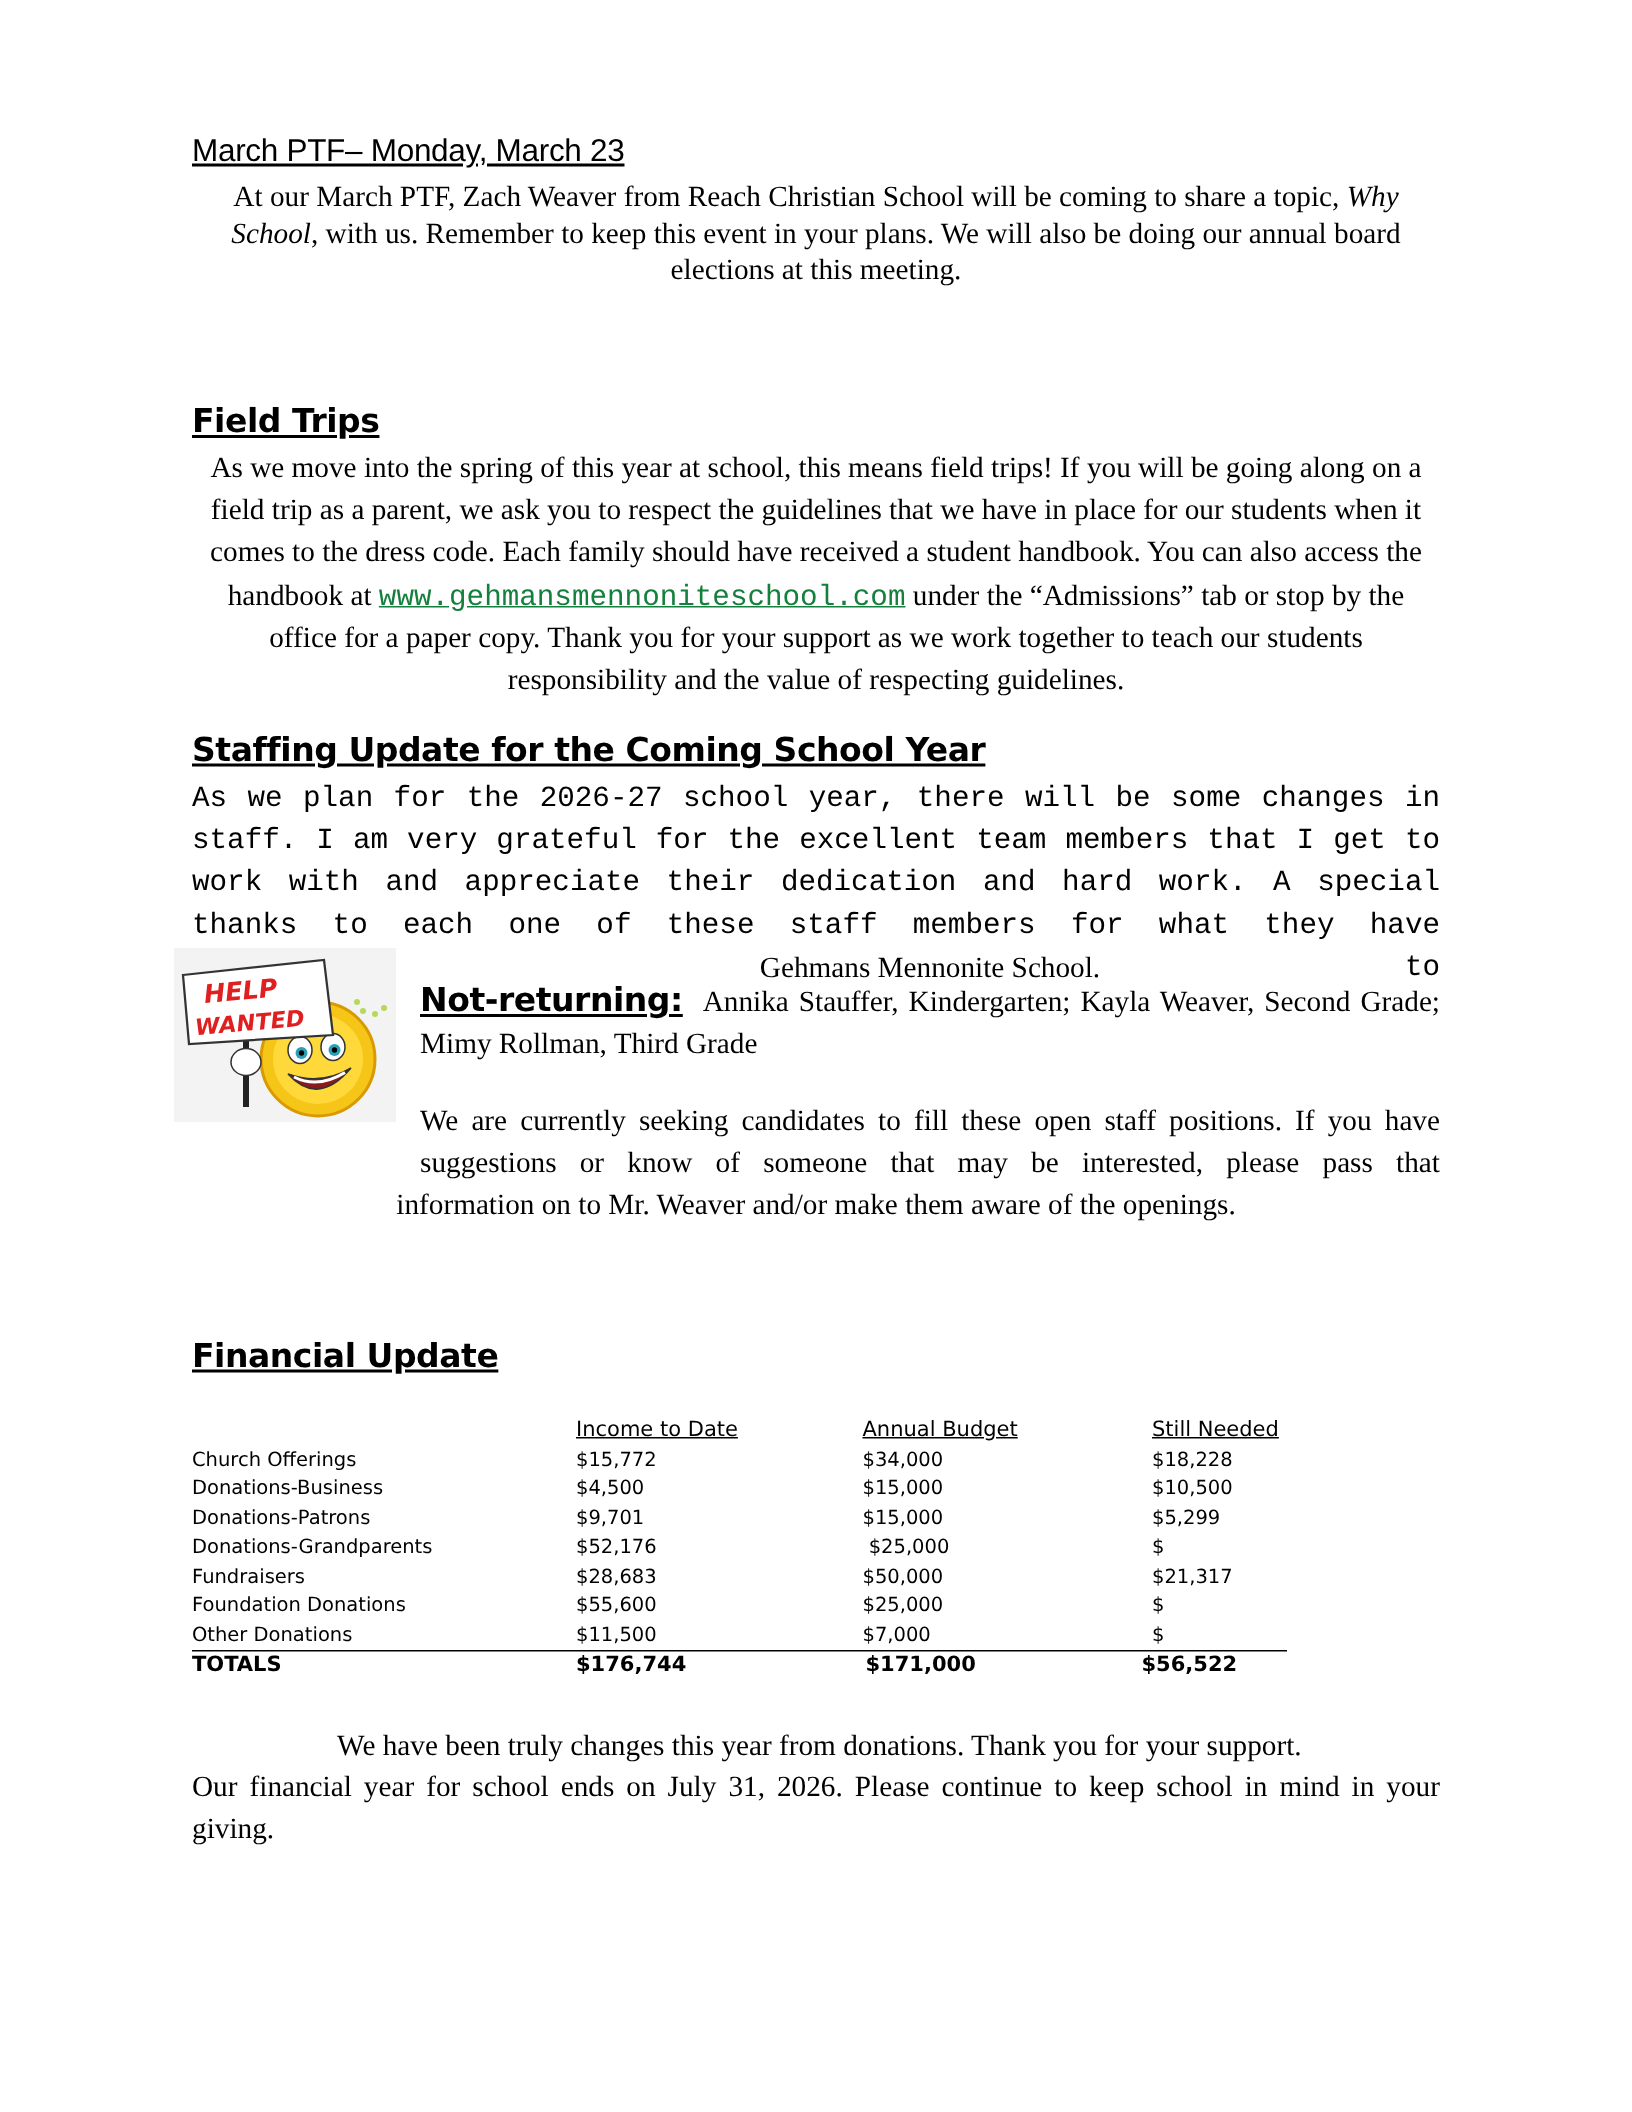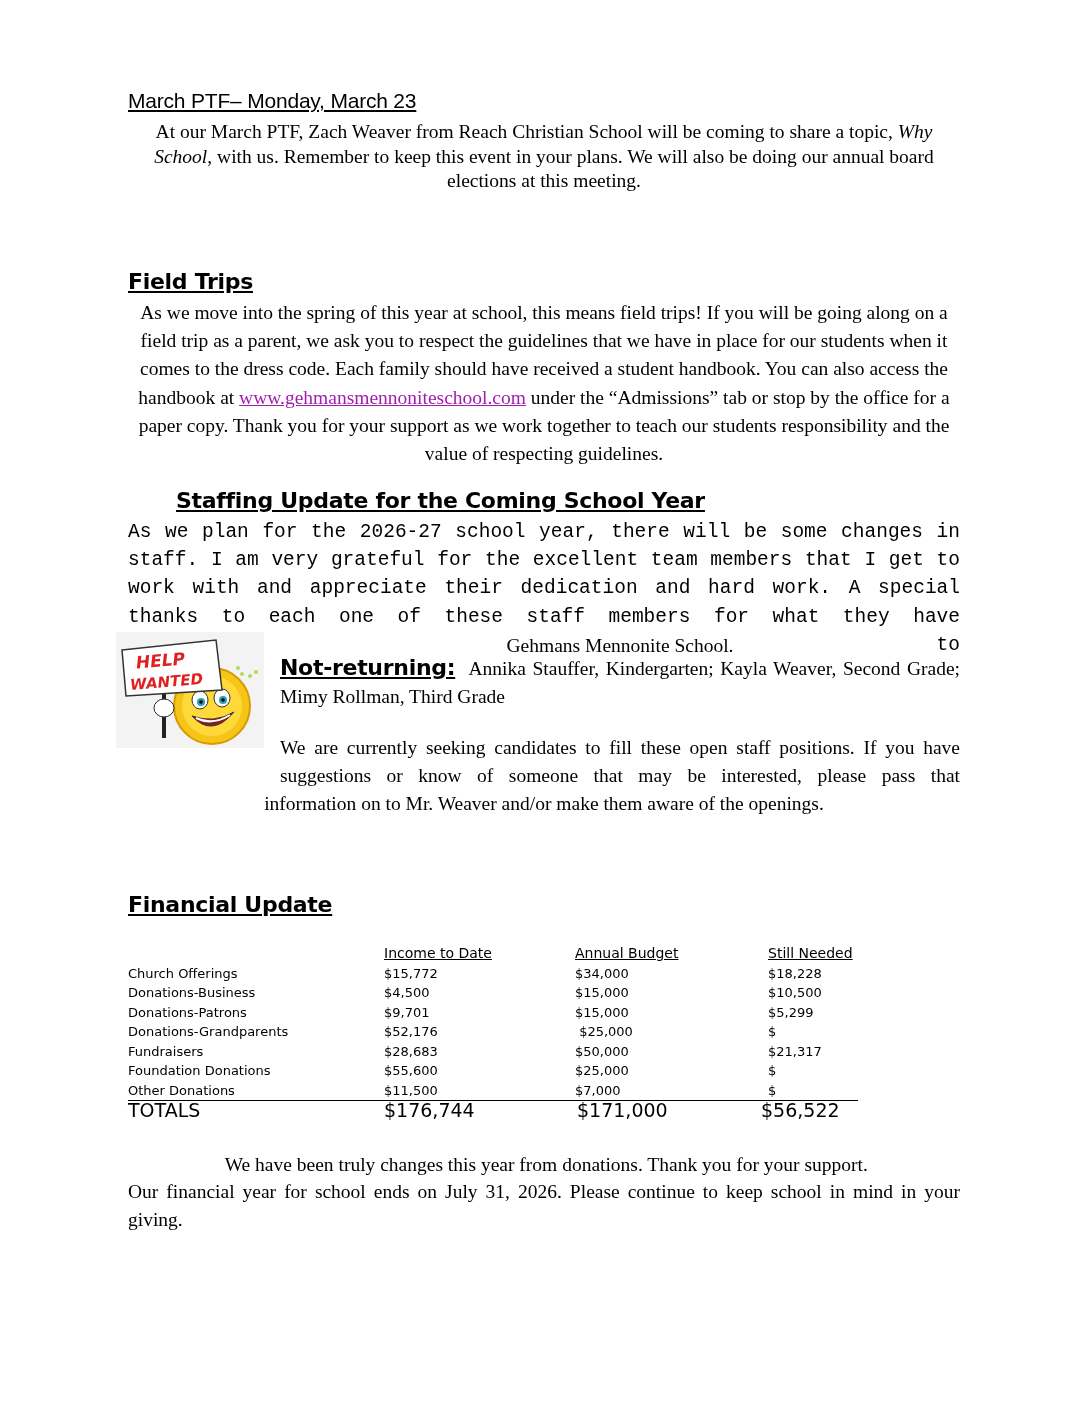--- a/index.html
+++ b/index.html
@@ -4,45 +4,45 @@
 <style>
   html, body { margin: 0; padding: 0; background: #ffffff; }
   body { width: 1088px; height: 1408px; position: relative; overflow: hidden; color: #000; }
   .page { position: absolute; left: 0; top: 0; width: 1088px; height: 1408px; }
   .h-arial { font-family: "Liberation Sans", sans-serif; font-weight: normal; text-decoration: underline; font-size: 21px; position: absolute; left: 128px; margin: 0; letter-spacing: -0.2px; }
   .h-verdana { font-family: "DejaVu Sans", sans-serif; font-weight: bold; text-decoration: underline; font-size: 22px; position: absolute; left: 128px; margin: 0; letter-spacing: -0.3px; }
   .body-text { font-family: "Liberation Serif", serif; font-size: 19.5px; position: absolute; left: 128px; width: 832px; margin: 0; text-align: center; }
   .lh24 { line-height: 24.5px; }
   .lh28 { line-height: 28.2px; }
   .justify { text-align: justify; text-align-last: left; }
-  a.link { color: #a21caf; text-decoration: underline; }
+  a.link { color: #15803d; text-decoration: underline; font-family: Liberation Mono, monospace; }
   .help-img { position: absolute; left: 116px; top: 632px; width: 148px; height: 116px; background: #f4f4f4; }
   .table { position: absolute; left: 128px; top: 944px; width: 730px; font-family: "DejaVu Sans", sans-serif; font-size: 13px; }
   .trow { position: relative; height: 19.5px; line-height: 19.5px; }
   .trow span { position: absolute; top: 0; white-space: nowrap; }
   .c0 { left: 0; }
   .c1 { left: 256px; }
   .c2 { left: 447px; }
   .c3 { left: 640px; }
   .thead span { text-decoration: underline; font-size: 14px; }
   .tlast { border-bottom: 1.5px solid #000; }
-  .ttotal { font-weight: normal; font-size: 19px; }
+  .ttotal { font-weight: bold; font-size: 14px; }
 </style>
 </head>
 <body>
 
 <div class="page">
 
   <h2 class="h-arial" style="top:89px;">March PTF– Monday, March 23</h2>
   <p class="body-text lh24" style="top:120px;"><span>At our March PTF, Zach Weaver from Reach Christian School will be coming to share a topic, </span><i>Why School</i><span>, with us. Remember to keep this event in your plans. We will also be doing our annual board elections at this meeting.</span></p>
 
   <h2 class="h-verdana" style="top:269px;">Field Trips</h2>
   <p class="body-text lh28" style="top:299px;"><span>As we move into the spring of this year at school, this means field trips!  If you will be going along on a field trip as a parent, we ask you to respect the guidelines that we have in place for our students when it comes to the dress code. Each family should have received a student handbook. You can also access the handbook at </span><a class="link" href="#">www.gehmansmennoniteschool.com</a><span> under the “Admissions” tab or stop by the office for a paper copy. Thank you for your support as we work together to teach our students responsibility and the value of respecting guidelines.</span></p>
 
-  <h2 class="h-verdana" style="top:488px;margin-left:48px;">Staffing Update for the Coming School Year</h2>
+  <h2 class="h-verdana" style="top:488px;">Staffing Update for the Coming School Year</h2>
   <p class="body-text lh28 justify" style="top:518px; text-align-last: justify; font-family: Liberation Mono, monospace;">As we plan for the 2026-27 school year, there will be some changes in staff.  I am very grateful for the excellent team members that I get to work with and appreciate their dedication and hard work. A special thanks to each one of these staff members for what they have contributed to</p>
   <p class="body-text lh28" style="top:632px; left:280px; width:680px;">Gehmans Mennonite School.</p>
 
   <div class="help-img">
     <svg width="148" height="116" viewBox="0 0 148 116">
       <rect x="0" y="0" width="148" height="116" fill="#f3f3f3"></rect>
       <circle cx="96" cy="74" r="38" fill="#f5c518" stroke="#d89a00" stroke-width="2"></circle>
       <circle cx="96" cy="74" r="30" fill="#ffd83a"></circle>
       <ellipse cx="84" cy="68" rx="8" ry="9" fill="#fff" stroke="#333" stroke-width="1"></ellipse>
       <ellipse cx="106" cy="66" rx="8" ry="9" fill="#fff" stroke="#333" stroke-width="1"></ellipse>

